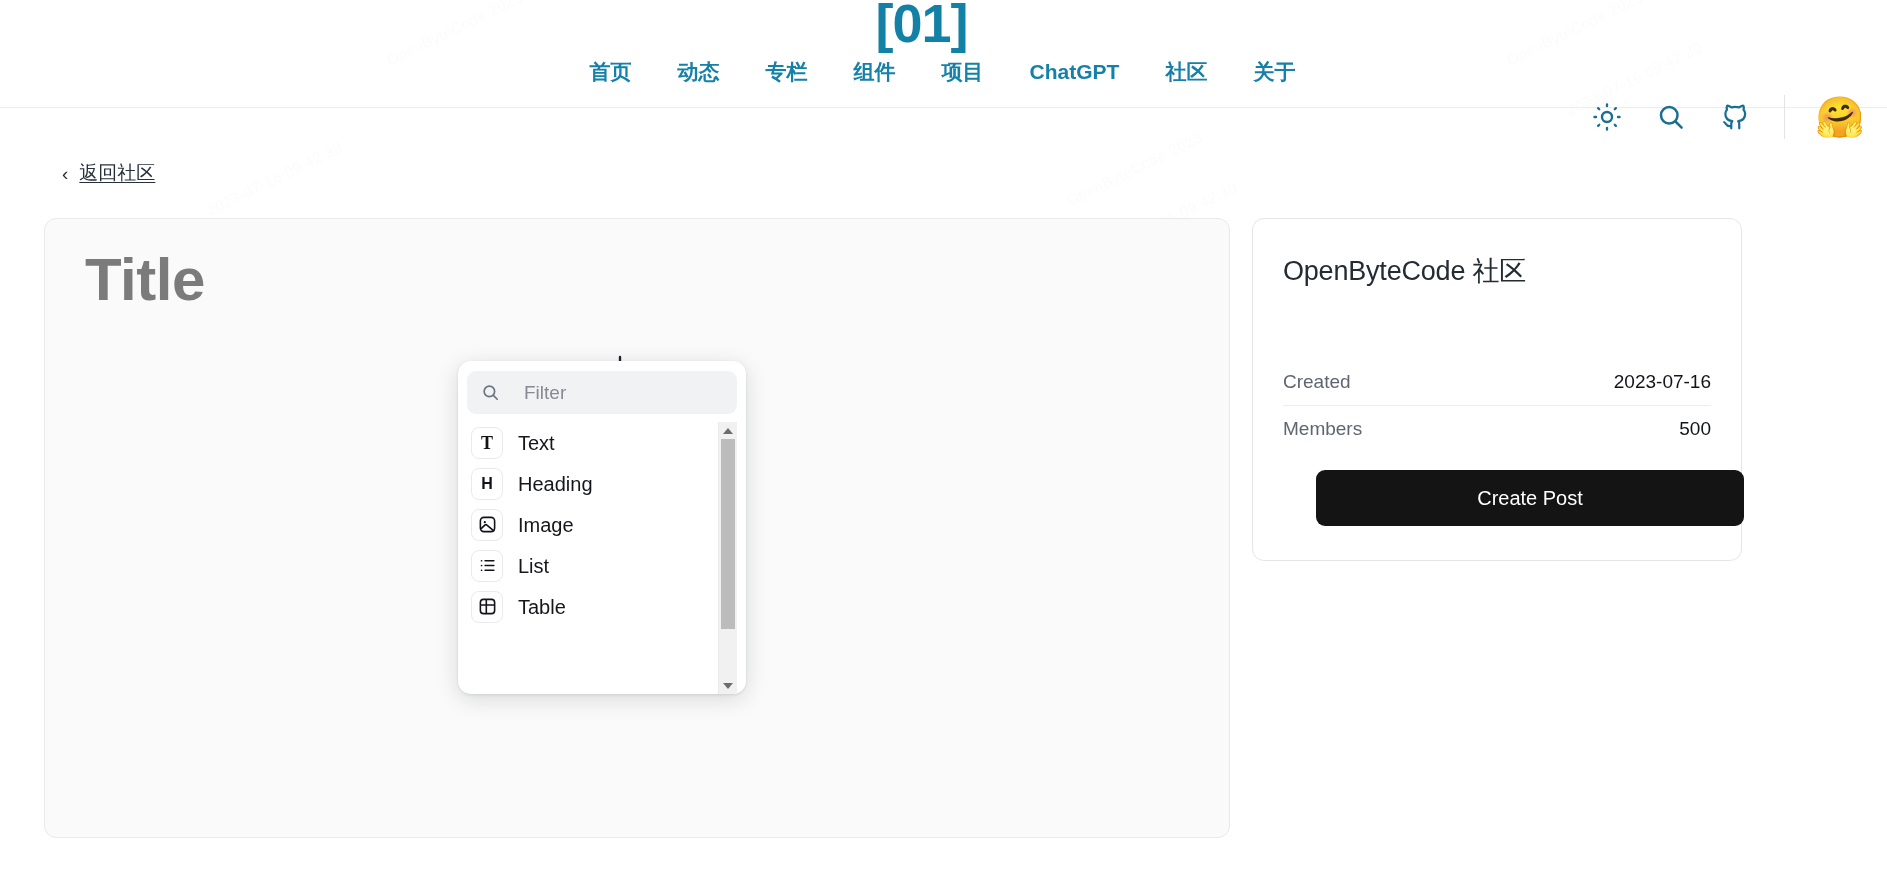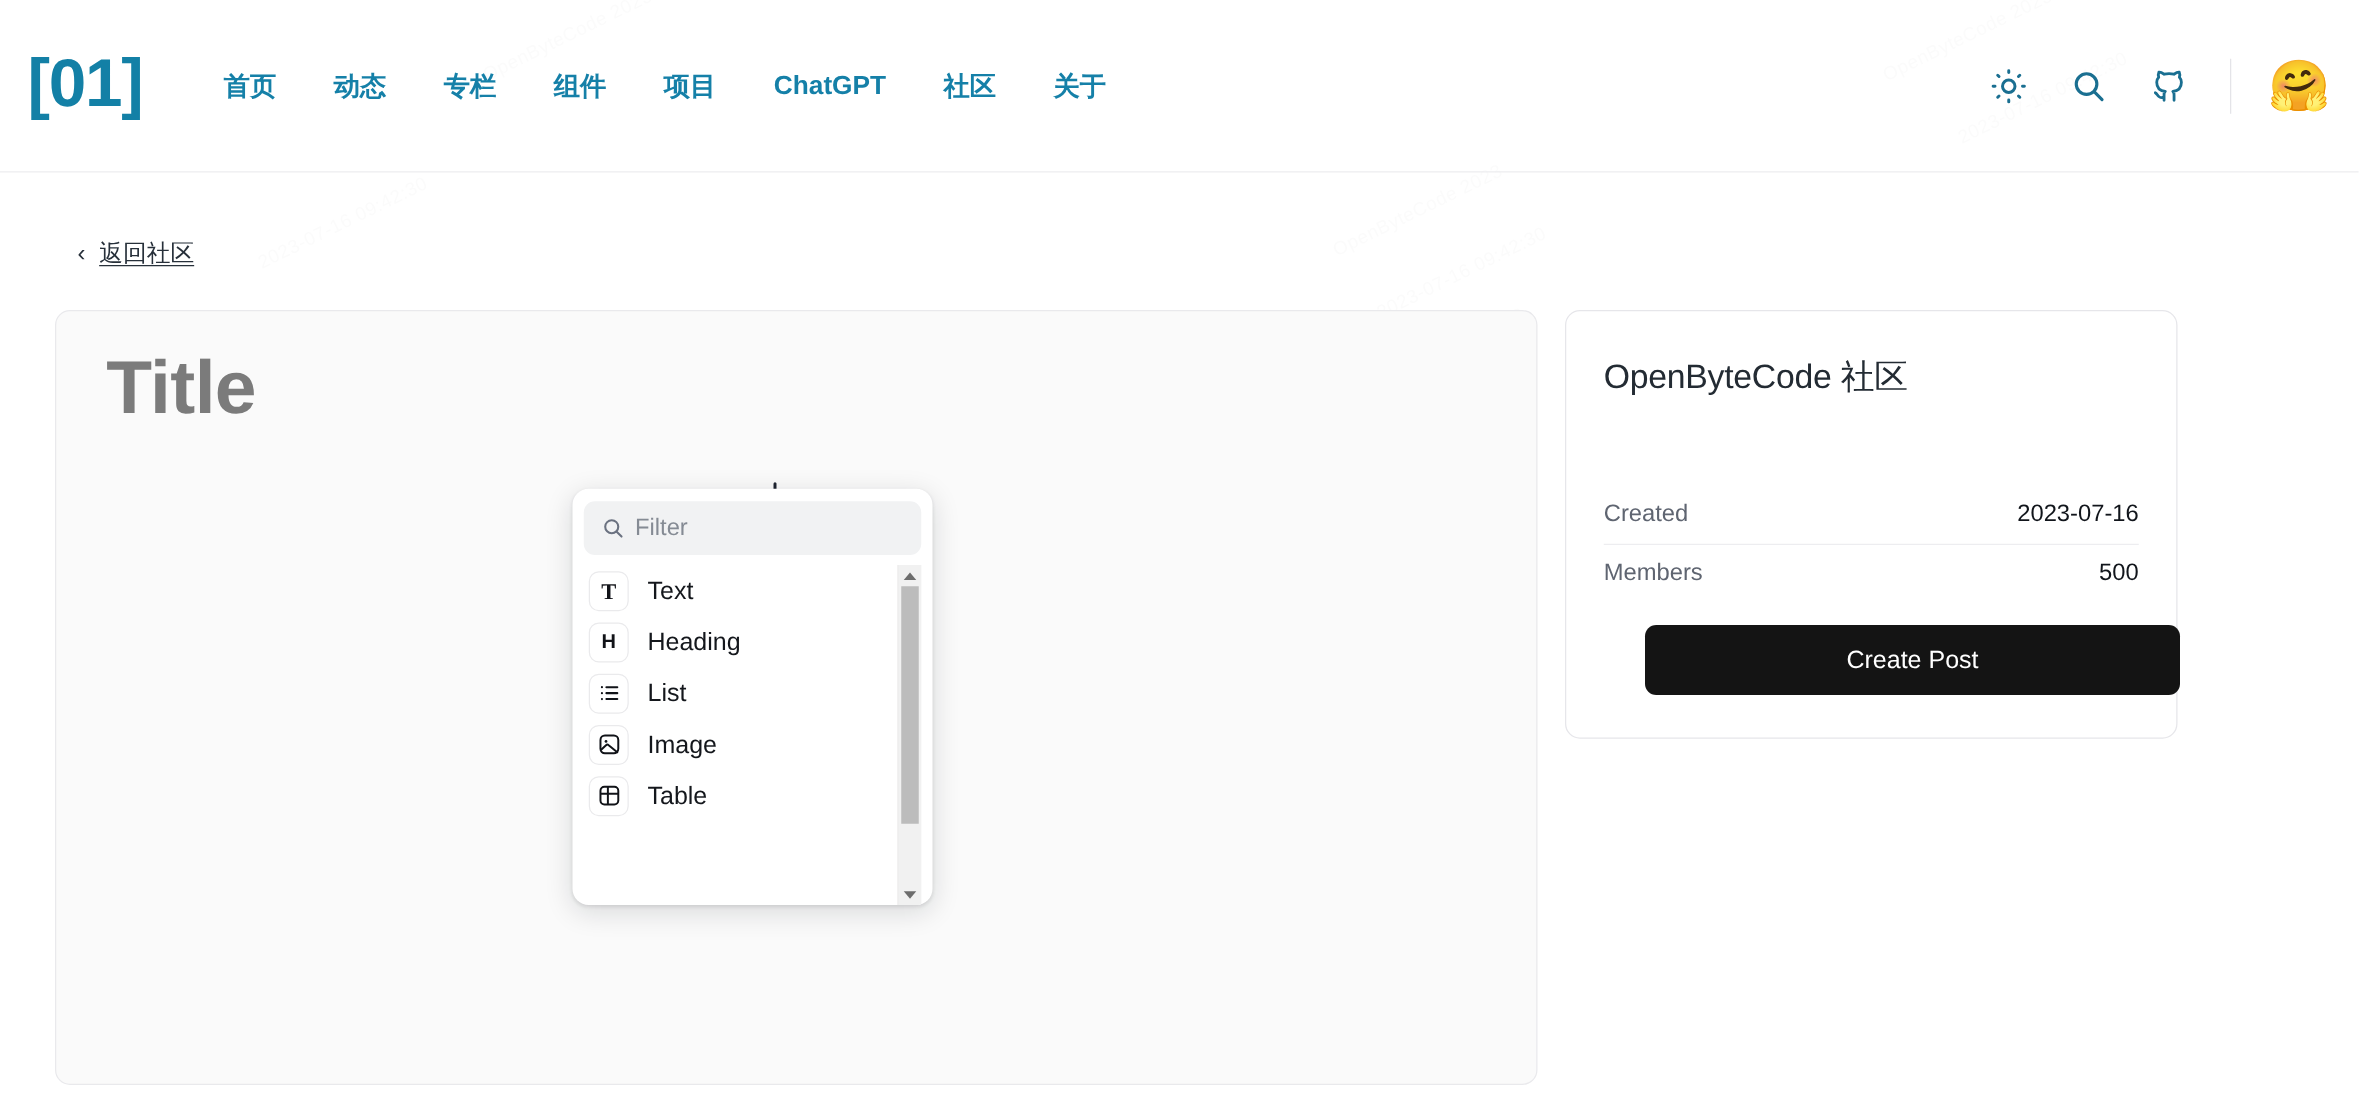--- a/index.html
+++ b/index.html
@@ -33,26 +33,27 @@
     color: rgba(120,120,140,0.030);
     white-space: nowrap;
     transform: rotate(-26deg);
     letter-spacing: 0.5px;
   }
 
   
   .site-header {
     position: relative;
     z-index: 3;
-    height: 138px;
+    height: 108px;
     border-bottom: 1px solid #ededf0;
     display: flex;
     align-items: center;
     padding: 0 24px 0 22px;
     background: transparent;
+    flex-direction: column;
   }
 
   .brand-logo {
     font-family: "Liberation Sans", sans-serif;
     font-size: 54px;
     font-weight: 700;
     color: #1380a6;
     letter-spacing: -1px;
     line-height: 1;
     margin-right: 42px;
@@ -188,21 +189,21 @@
     box-shadow: 0 5px 22px rgba(15,18,30,0.14), 0 1px 3px rgba(15,18,30,0.10);
     padding: 10px 9px 0 9px;
     overflow: hidden;
     display: flex;
     flex-direction: column;
   }
 
   .filter-box {
     display: flex;
     align-items: center;
-    gap: 8px;
+    gap: 24px;
     background: #f1f2f3;
     border-radius: 9px;
     height: 43px;
     padding: 0 14px;
     flex: 0 0 auto;
   }
   .filter-box .search-ic { color: #6b7280; display:flex; }
   .filter-input {
     border: none;
     outline: none;
@@ -458,43 +459,43 @@
             <div class="menu-item">
               <span class="tile">
                 <span class="sans-h">H</span>
               </span>
               <span class="mi-label">Heading</span>
             </div>
 
 
             <div class="menu-item">
               <span class="tile">
+                <svg width="19" height="19" viewBox="0 0 24 24" fill="none" stroke="currentColor" stroke-width="2" stroke-linecap="round" stroke-linejoin="round">
+                  <rect x="3" y="3" width="18" height="18" rx="4.5"></rect>
+                  <circle cx="8.6" cy="9" r="1.4" fill="currentColor" stroke="none"></circle>
+                  <path d="M4 17.2l4.6-4.4a2 2 0 0 1 2.7 0L20 20"></path>
+                </svg>
+              </span>
+              <span class="mi-label">Image</span>
+            </div>
+
+            <div class="menu-item">
+              <span class="tile">
                 <svg width="19" height="19" viewBox="0 0 24 24" fill="none" stroke="currentColor" stroke-width="2.1" stroke-linecap="round">
                   <line x1="9" y1="6" x2="20" y2="6"></line>
                   <line x1="9" y1="12" x2="20" y2="12"></line>
                   <line x1="9" y1="18" x2="20" y2="18"></line>
                   <circle cx="4.5" cy="6" r="1.1" fill="currentColor" stroke="none"></circle>
                   <circle cx="4.5" cy="12" r="1.1" fill="currentColor" stroke="none"></circle>
                   <circle cx="4.5" cy="18" r="1.1" fill="currentColor" stroke="none"></circle>
                 </svg>
               </span>
               <span class="mi-label">List</span>
             </div>
 
-            <div class="menu-item">
-              <span class="tile">
-                <svg width="19" height="19" viewBox="0 0 24 24" fill="none" stroke="currentColor" stroke-width="2" stroke-linecap="round" stroke-linejoin="round">
-                  <rect x="3" y="3" width="18" height="18" rx="4.5"></rect>
-                  <circle cx="8.6" cy="9" r="1.4" fill="currentColor" stroke="none"></circle>
-                  <path d="M4 17.2l4.6-4.4a2 2 0 0 1 2.7 0L20 20"></path>
-                </svg>
-              </span>
-              <span class="mi-label">Image</span>
-            </div>
-
 
             <div class="menu-item">
               <span class="tile">
                 <svg width="19" height="19" viewBox="0 0 24 24" fill="none" stroke="currentColor" stroke-width="2" stroke-linejoin="round">
                   <rect x="3" y="3" width="18" height="18" rx="4"></rect>
                   <line x1="3" y1="10" x2="21" y2="10"></line>
                   <line x1="10.5" y1="3" x2="10.5" y2="21"></line>
                 </svg>
               </span>
               <span class="mi-label">Table</span>

